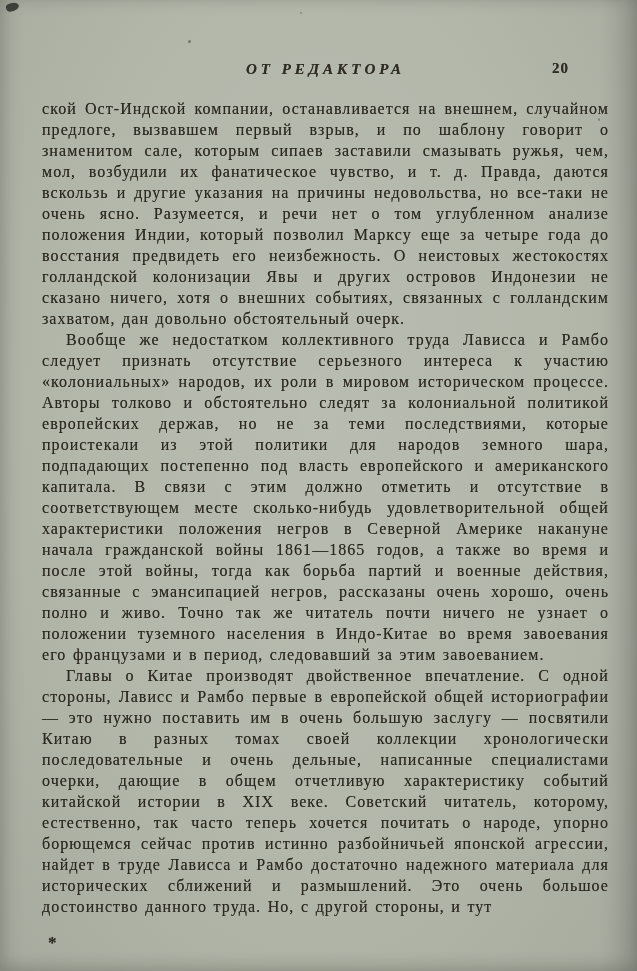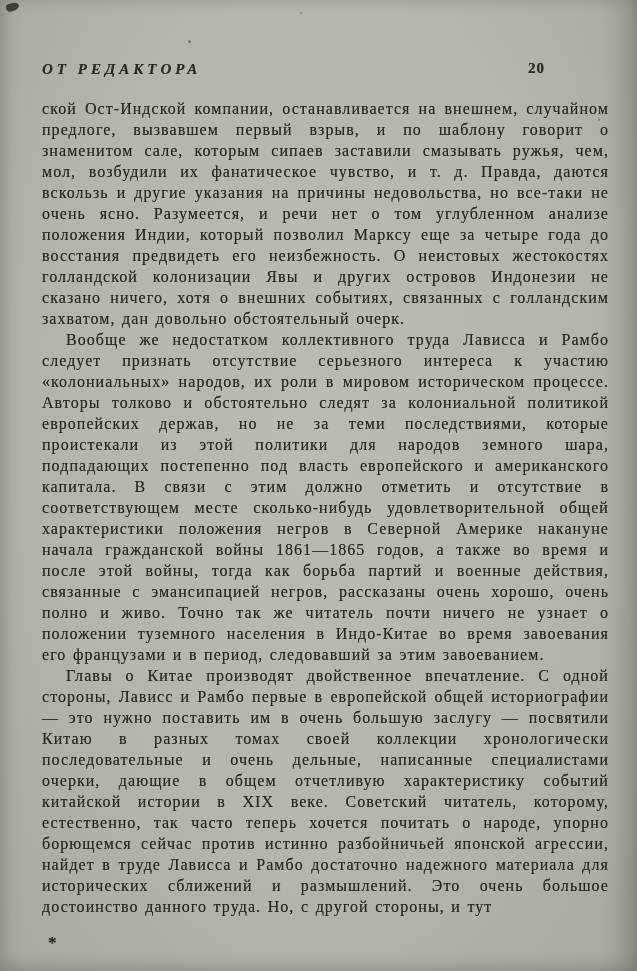--- a/index.html
+++ b/index.html
@@ -20,24 +20,24 @@
       inset -10px 0 18px rgba(20,22,16,0.10),
       inset 0 -8px 14px rgba(20,22,16,0.08),
       inset 6px 0 12px rgba(20,22,16,0.05);
     overflow: hidden;
     font-family: "Liberation Serif", "DejaVu Serif", serif;
     color: #2b2821;
   }
   .header {
     position: absolute;
     left: 42px;
-    right: 52px;
+    right: 28px;
     top: 60px;
     height: 22px;
-    text-align: left;
+    text-align: center;
   }
   .running-title {
     font-style: italic;
     font-weight: 700;
     font-size: 15px;
     letter-spacing: 4px;
     color: #2e2b24;
     text-shadow: 0 0 0.6px rgba(46,43,36,0.65);
   }
   .page-number {

